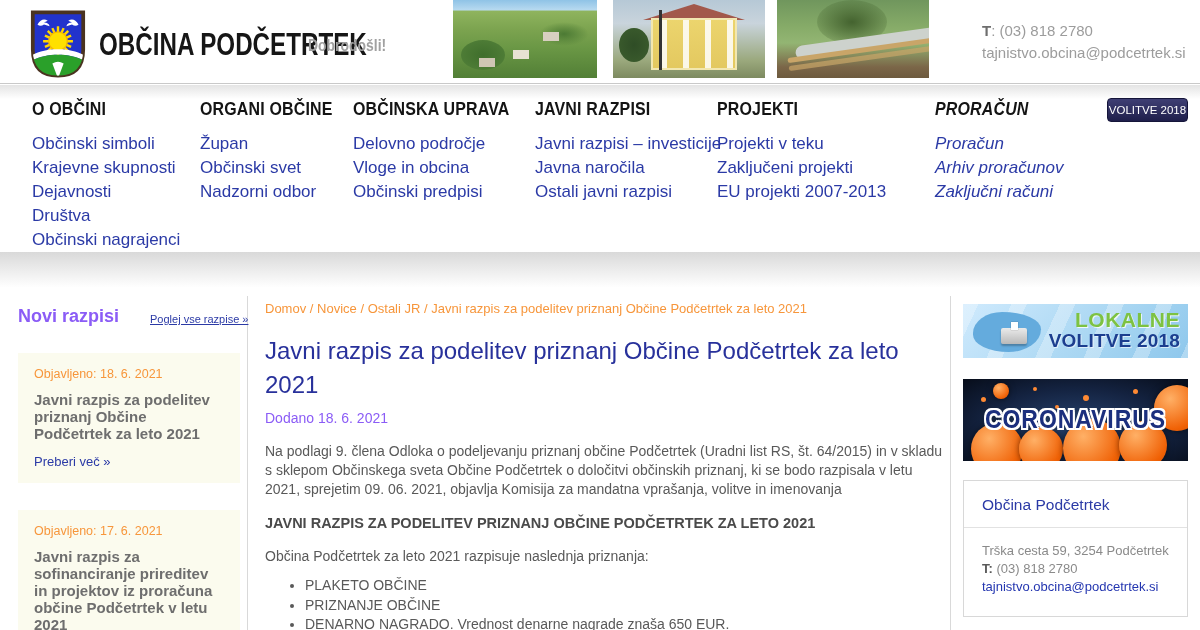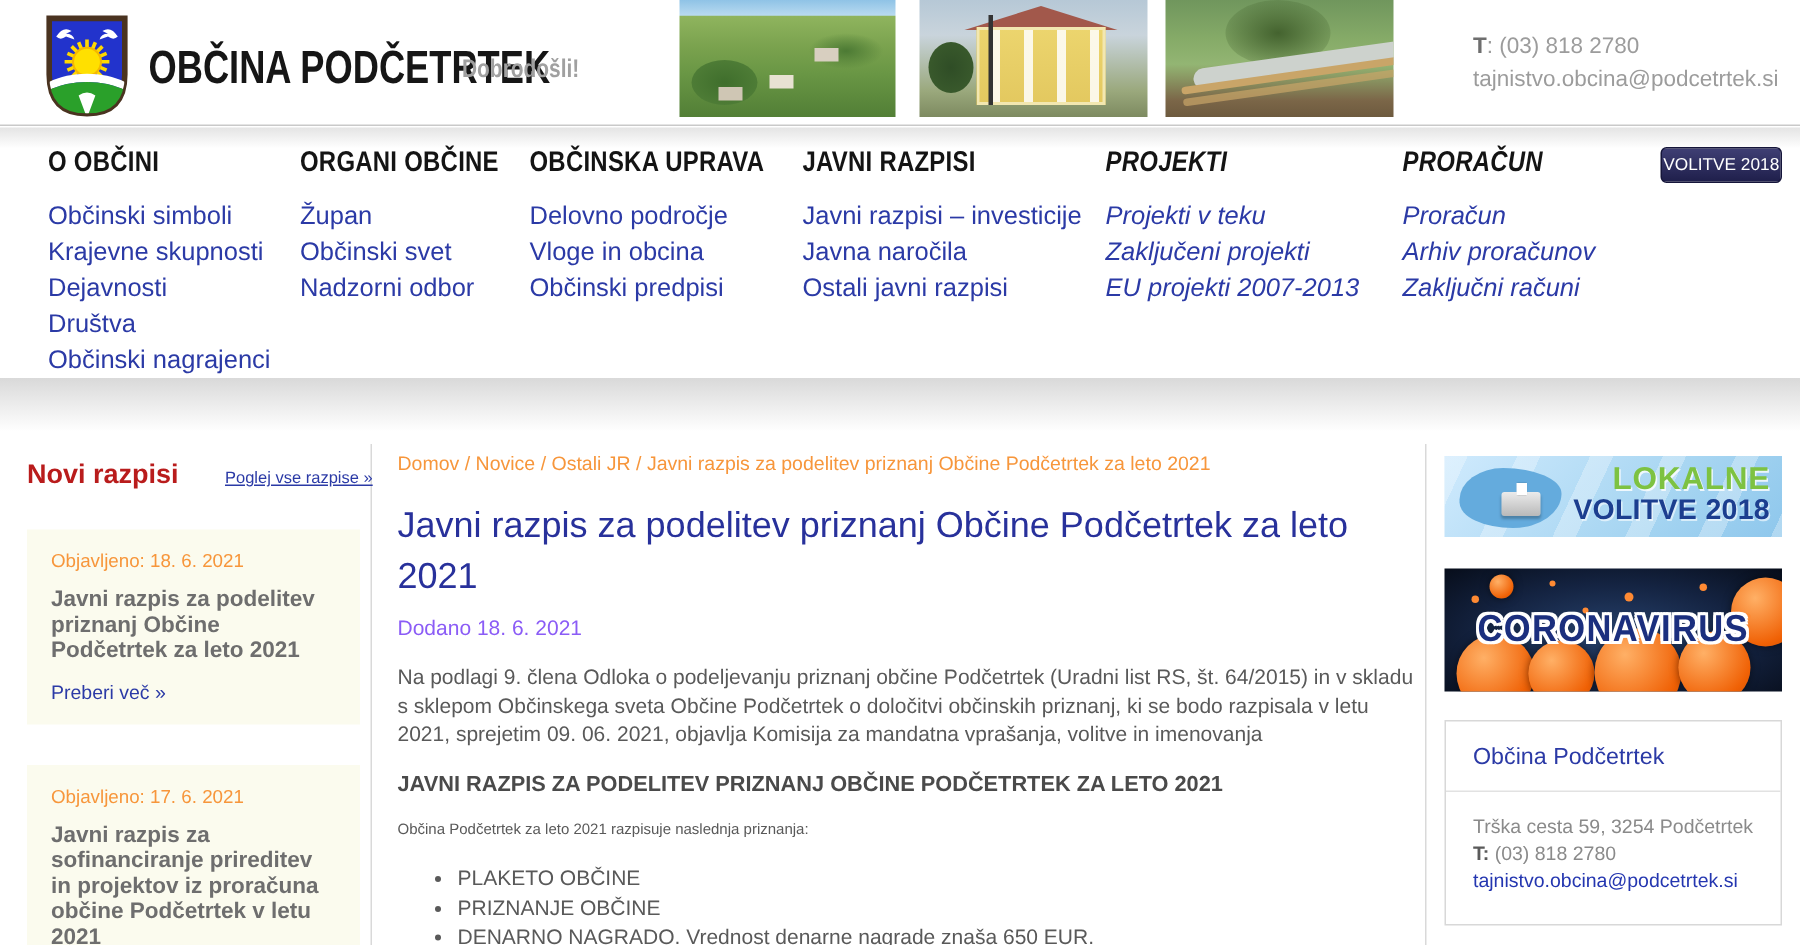--- a/index.html
+++ b/index.html
@@ -30,48 +30,48 @@
   .photo3 .path{position:absolute;left:18px;top:36px;width:150px;height:14px;background:#cdd2cd;transform:rotate(-8deg);border-radius:8px;}
   .photo3 .rail{position:absolute;left:10px;top:47px;width:160px;height:5px;background:#c9a568;transform:rotate(-8deg);border-radius:3px;box-shadow:0 8px 0 rgba(201,165,104,.7);}
   .contact-top { position:absolute; left:982px; top:20px; font-size:15px; color:#9c9c9c; line-height:22px; }
   .contact-top b { color:#6e6e6e; font-weight:700; }
 
   
   .nav-shadow-top { position:absolute; left:0; top:85px; width:1200px; height:14px; background:linear-gradient(#e4e4e4,#ffffff); }
   .nav-col { position:absolute; top:98px; }
   .nav-head { font-size:19px; font-weight:700; color:#141414; white-space:nowrap; transform:scaleX(.84); transform-origin:left center; margin-bottom:12px; letter-spacing:.2px; }
   .nav-item { font-size:17px; color:#2b3aa6; line-height:24px; white-space:nowrap; cursor:pointer; }
-  .col1{left:32px;} .col2{left:200px;} .col3{left:353px;} .col4{left:535px;} .col5{left:737px;font-style:italic;} .col6{left:935px;font-style:italic;}
+  .col1{left:32px;} .col2{left:200px;} .col3{left:353px;} .col4{left:535px;} .col5{left:717px;} .col6{left:935px;font-style:italic;}
   .volitve-btn { position:absolute; left:1107px; top:98px; width:81px; height:24px; border-radius:4px;
     background:linear-gradient(#3f3f74,#1f1f4b); border:1px solid #15153a; color:#fff; font-size:11.5px;
     display:flex; align-items:center; justify-content:center; cursor:pointer; font-family:"Liberation Sans",sans-serif; }
   .nav-shadow-bottom { position:absolute; left:0; top:252px; width:1200px; height:42px; background:linear-gradient(#d9d9d9,#ffffff 85%); }
 
   
   .vrule { position:absolute; top:296px; width:1px; height:334px; background:#d9d9d9; }
   .vrule-left { left:247px; } .vrule-right { left:950px; }
 
   
-  .lsb-title { position:absolute; left:18px; top:306px; font-size:18px; font-weight:700; color:#b91c1c; }
+  .lsb-title { position:absolute; left:18px; top:306px; font-size:18px; font-weight:700; color:#8b5cf6; }
   .lsb-viewall { position:absolute; left:150px; top:313px; width:92px; text-align:right; font-size:11px; color:#2b3aa6; text-decoration:underline; cursor:pointer; white-space:nowrap; }
   .news-card { position:absolute; left:18px; width:222px; background:#fbfbee; padding:14px 16px; }
   .card1 { top:353px; height:130px; }
   .card2 { top:510px; height:160px; }
   .news-date { font-size:12.5px; color:#f7963b; margin-bottom:10px; }
   .news-title { font-size:15px; font-weight:700; color:#6e6e6e; line-height:17px; margin-bottom:12px; }
   .news-more { font-size:13px; color:#2b3aa6; cursor:pointer; }
 
   
   .breadcrumb { position:absolute; left:265px; top:301px; width:690px; font-size:13px; color:#f7963b; white-space:nowrap; }
   .breadcrumb span.crumb { cursor:pointer; }
   .article-title { position:absolute; left:265px; top:334px; width:680px; font-size:24px; font-weight:400; color:#28319b; line-height:34px; }
   .article-added { position:absolute; left:265px; top:410px; font-size:14px; color:#8b5cf6; }
   .article-p1 { position:absolute; left:265px; top:442px; width:685px; font-size:14px; color:#595959; line-height:19px; }
   .article-sub { position:absolute; left:265px; top:515px; width:685px; font-size:14.5px; font-weight:700; color:#4a4a4a; }
-  .article-p2 { position:absolute; left:265px; top:548px; width:685px; font-size:10px; color:#595959; }
+  .article-p2 { position:absolute; left:265px; top:548px; width:685px; font-size:14px; color:#595959; }
   .article-list { position:absolute; left:305px; top:576px; width:640px; font-size:14px; color:#595959; }
   .article-list li { line-height:19.5px; }
 
   
   .banner-volitve { position:absolute; left:963px; top:304px; width:225px; height:54px; overflow:hidden;
     background:
       repeating-linear-gradient(115deg, rgba(255,255,255,.30) 0 14px, transparent 14px 44px),
       linear-gradient(135deg,#cfeafd 0%,#a8d6f2 60%,#8ec7ec 100%);
     cursor:pointer; }
   .map-blob { position:absolute; left:10px; top:8px; width:68px; height:40px; background:#64abdd;

